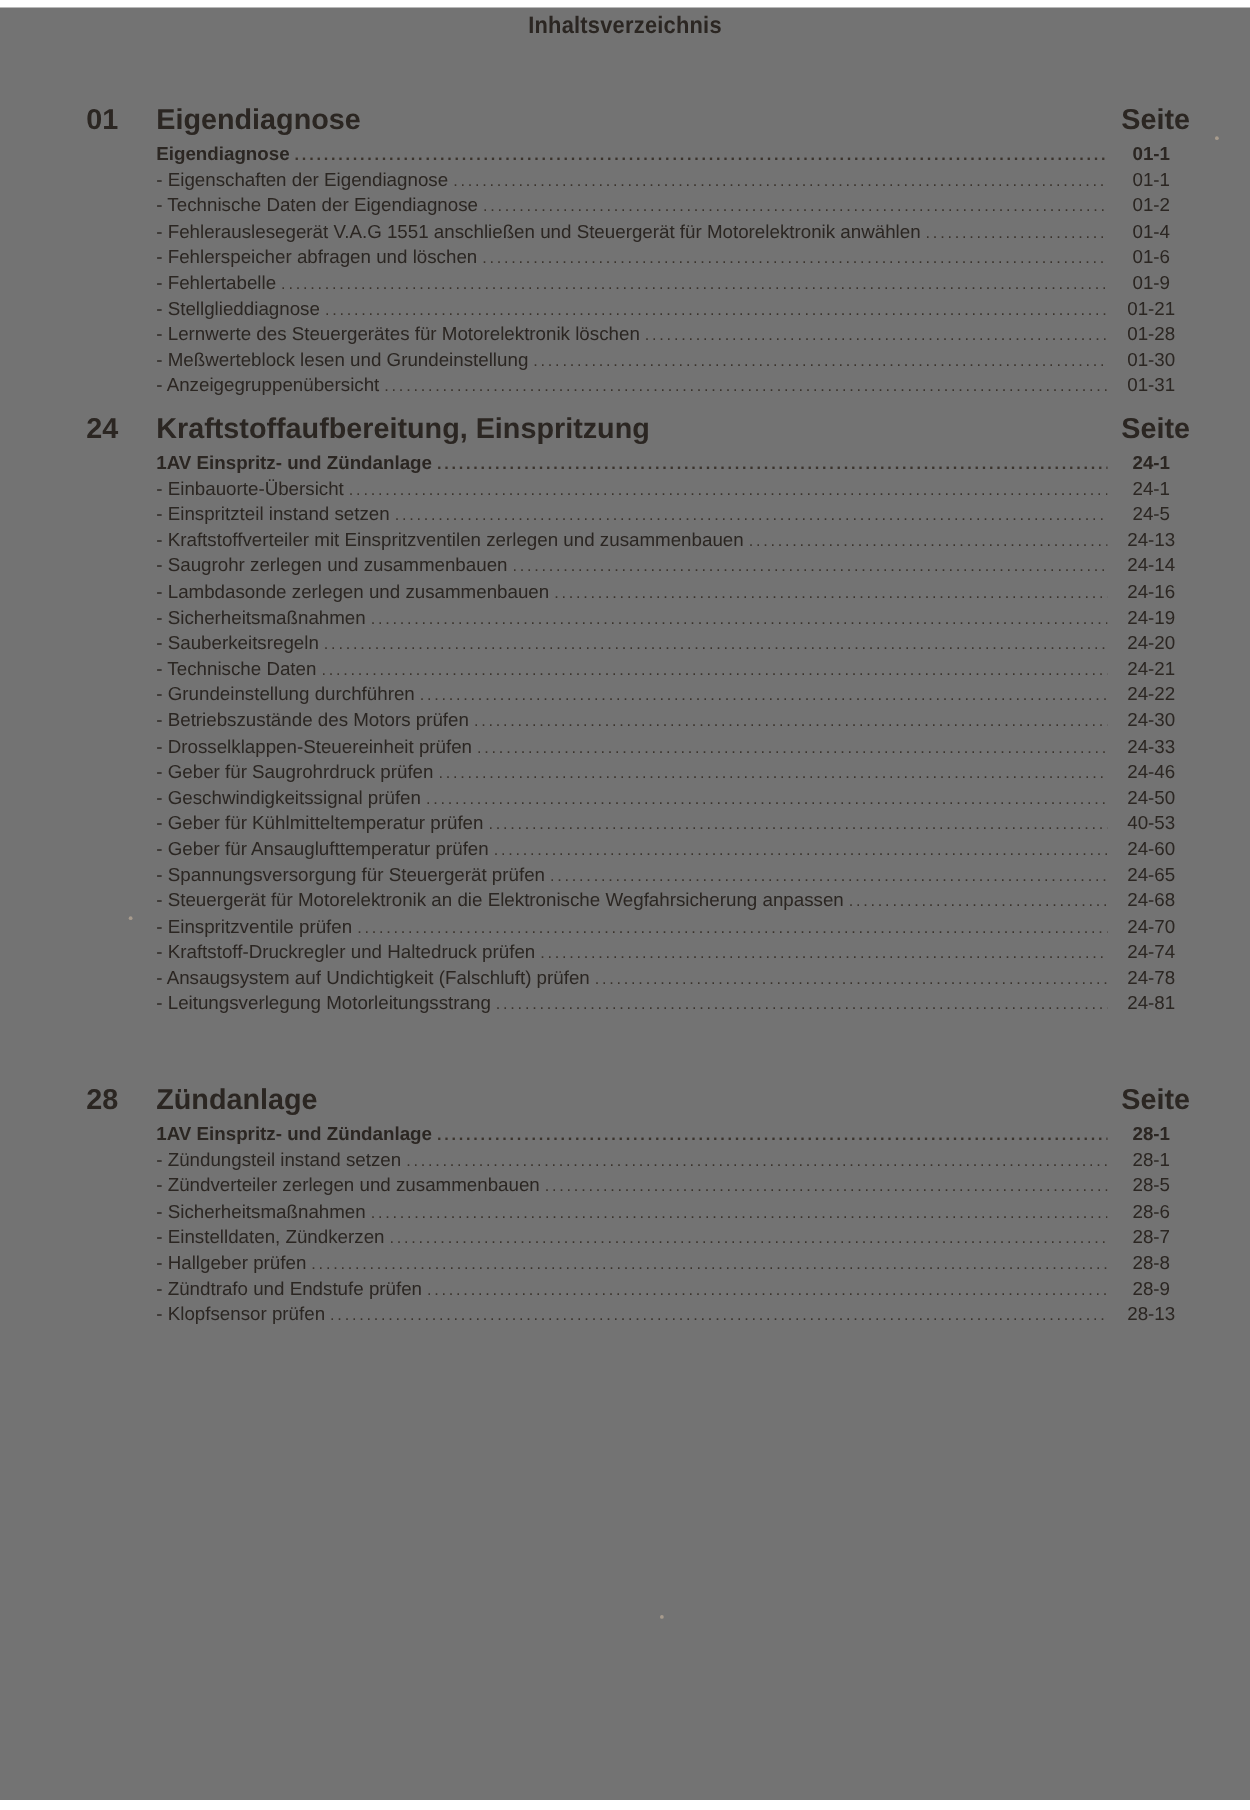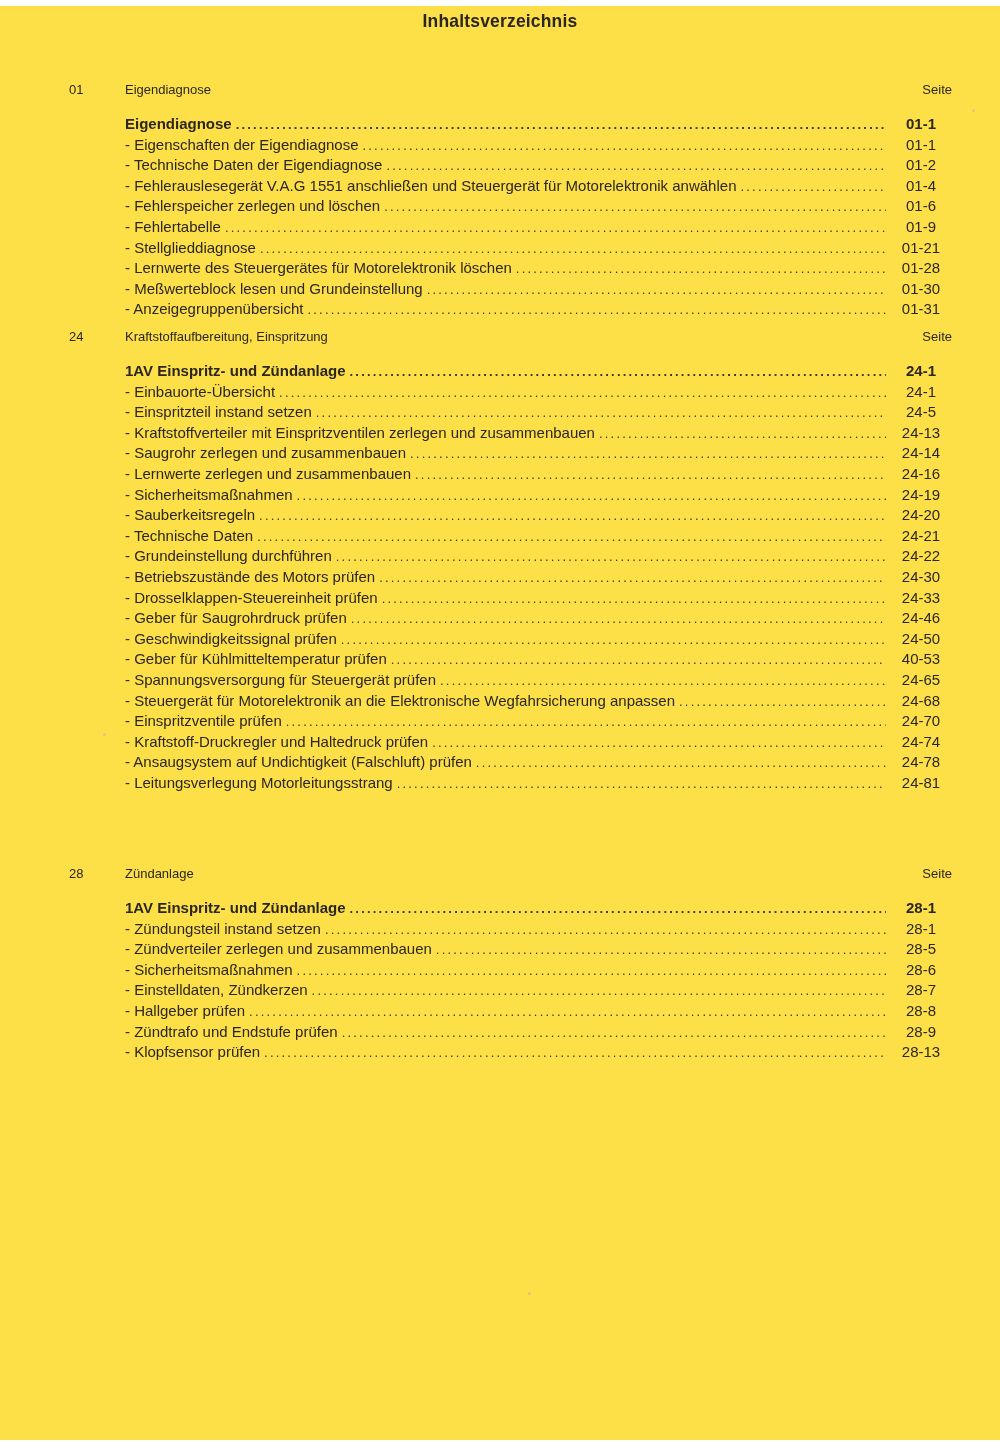--- a/index.html
+++ b/index.html
@@ -5,31 +5,31 @@
   html, body { margin: 0; padding: 0; }
   body {
     width: 1000px; height: 1448px; overflow: hidden;
     background: #ffffff;
     font-family: "Liberation Sans", sans-serif;
     color: #2b2622;
   }
   .page {
     position: absolute; left: 0; top: 6px;
     width: 1000px; height: 1434px;
-    background: #fde047;
+    background: #737373;
   }
   .title {
     position: absolute; left: 0; right: 0; top: 4px;
     text-align: center; font-size: 19px; font-weight: bold;
     transform: scaleX(0.92); letter-spacing: 0.2px;
   }
   .section { position: absolute; left: 0; width: 1000px; }
   .sec-head {
     position: relative; height: 32px;
-    font-size: 13px; font-weight: normal;
+    font-size: 23px; font-weight: bold;
   }
   .sec-num { position: absolute; left: 69px; top: 0; }
   .sec-title { position: absolute; left: 125px; top: 0; }
   .sec-seite { position: absolute; right: 48px; top: 0; }
   .row {
     position: relative; height: 20.6px; line-height: 20.6px;
     font-size: 15px; margin-left: 125px; width: 823px;
     display: flex; align-items: baseline;
   }
   .row .label { white-space: nowrap; padding-right: 4px; }
@@ -72,21 +72,21 @@
           <span class="label">- Technische Daten der Eigendiagnose</span>
           <span class="dots"></span>
           <span class="page-ref">01-2</span>
         </div>
         <div class="row">
           <span class="label">- Fehlerauslesegerät V.A.G 1551 anschließen und Steuergerät für Motorelektronik anwählen</span>
           <span class="dots"></span>
           <span class="page-ref">01-4</span>
         </div>
         <div class="row">
-          <span class="label">- Fehlerspeicher zerlegen und löschen</span>
+          <span class="label">- Fehlerspeicher abfragen und löschen</span>
           <span class="dots"></span>
           <span class="page-ref">01-6</span>
         </div>
         <div class="row">
           <span class="label">- Fehlertabelle</span>
           <span class="dots"></span>
           <span class="page-ref">01-9</span>
         </div>
         <div class="row">
           <span class="label">- Stellglieddiagnose</span>
@@ -137,21 +137,21 @@
           <span class="label">- Kraftstoffverteiler mit Einspritzventilen zerlegen und zusammenbauen</span>
           <span class="dots"></span>
           <span class="page-ref">24-13</span>
         </div>
         <div class="row">
           <span class="label">- Saugrohr zerlegen und zusammenbauen</span>
           <span class="dots"></span>
           <span class="page-ref">24-14</span>
         </div>
         <div class="row">
-          <span class="label">- Lernwerte zerlegen und zusammenbauen</span>
+          <span class="label">- Lambdasonde zerlegen und zusammenbauen</span>
           <span class="dots"></span>
           <span class="page-ref">24-16</span>
         </div>
         <div class="row">
           <span class="label">- Sicherheitsmaßnahmen</span>
           <span class="dots"></span>
           <span class="page-ref">24-19</span>
         </div>
         <div class="row">
           <span class="label">- Sauberkeitsregeln</span>
@@ -185,20 +185,25 @@
         </div>
         <div class="row">
           <span class="label">- Geschwindigkeitssignal prüfen</span>
           <span class="dots"></span>
           <span class="page-ref">24-50</span>
         </div>
         <div class="row">
           <span class="label">- Geber für Kühlmitteltemperatur prüfen</span>
           <span class="dots"></span>
           <span class="page-ref">40-53</span>
+        </div>
+        <div class="row">
+          <span class="label">- Geber für Ansauglufttemperatur prüfen</span>
+          <span class="dots"></span>
+          <span class="page-ref">24-60</span>
         </div>
         <div class="row">
           <span class="label">- Spannungsversorgung für Steuergerät prüfen</span>
           <span class="dots"></span>
           <span class="page-ref">24-65</span>
         </div>
         <div class="row">
           <span class="label">- Steuergerät für Motorelektronik an die Elektronische Wegfahrsicherung anpassen</span>
           <span class="dots"></span>
           <span class="page-ref">24-68</span>

